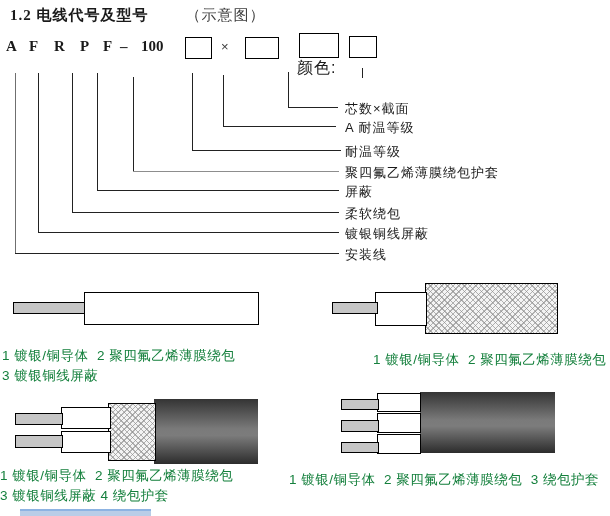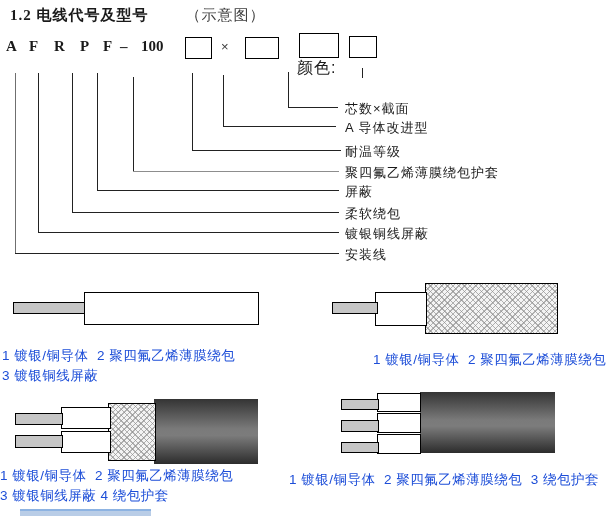--- a/index.html
+++ b/index.html
@@ -25,21 +25,21 @@
   
   .conductor{background:#c6c6c6;border:1px solid #000;}
   .insul{background:#ffffff;border:1px solid #000;}
   .hatch{
     border:1px solid #000;background-color:#f4f4f4;
     background-image:
       repeating-linear-gradient(45deg, rgba(140,140,140,.65) 0 1px, transparent 1px 4px),
       repeating-linear-gradient(135deg, rgba(140,140,140,.65) 0 1px, transparent 1px 4px);
   }
   .jacket{background:linear-gradient(180deg,#343434 0%,#7a7a7a 46%,#7c7c7c 56%,#2c2c2c 100%);}
-  .caption{font-size:13.5px;letter-spacing:.5px;white-space:pre;color:#1d4ed8;}
+  .caption{font-size:13.5px;letter-spacing:.5px;white-space:pre;color:#15803d;}
   .hl-bar{background:#b9cde7;border-top:2px solid #8db3e2;}
 </style>
 </head>
 <body>
 
 <div id="canvas">
 
   <div class="abs title"><span>1.2</span><span> </span><span>电线代号及型号</span><span class="paren">（示意图）</span></div>
 
   <span class="abs code-letter" style="left:6px">A</span>
@@ -77,21 +77,21 @@
 
   <div class="abs vline" style="left:223px;top:75px;height:52px"></div>
   <div class="abs hline" style="left:223px;top:126px;width:113px"></div>
 
   <div class="abs vline" style="left:288px;top:72px;height:36px"></div>
   <div class="abs hline" style="left:288px;top:107px;width:50px"></div>
 
   <div class="abs vline" style="left:362px;top:68px;height:10px"></div>
 
   <span class="abs spec-label" style="top:100px">芯数×截面</span>
-  <span class="abs spec-label" style="top:119px">A 导体改进型</span>
+  <span class="abs spec-label" style="top:119px">A 耐温等级</span>
   <span class="abs spec-label" style="top:143px">耐温等级</span>
   <span class="abs spec-label" style="top:164px">聚四氟乙烯薄膜绕包护套</span>
   <span class="abs spec-label" style="top:183px">屏蔽</span>
   <span class="abs spec-label" style="top:205px">柔软绕包</span>
   <span class="abs spec-label" style="top:225px">镀银铜线屏蔽</span>
   <span class="abs spec-label" style="top:246px">安装线</span>
 
   <div>
     <div class="abs conductor" style="left:13px;top:302px;width:71px;height:10px"></div>
     <div class="abs insul" style="left:84px;top:292px;width:173px;height:31px"></div>

